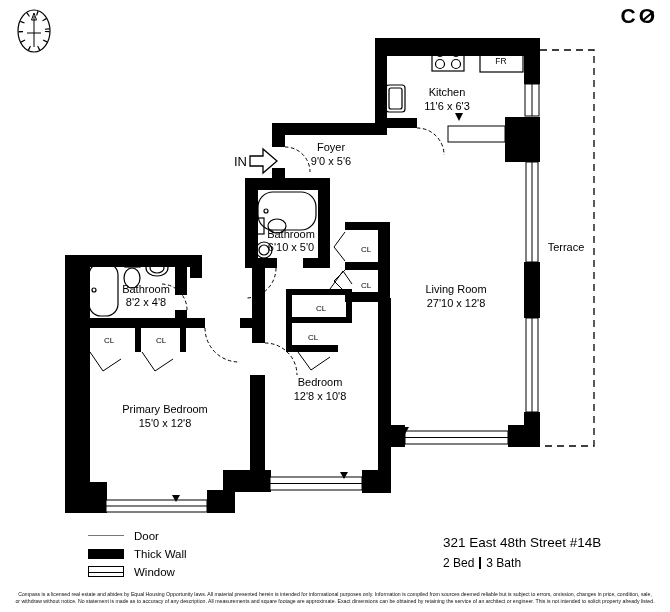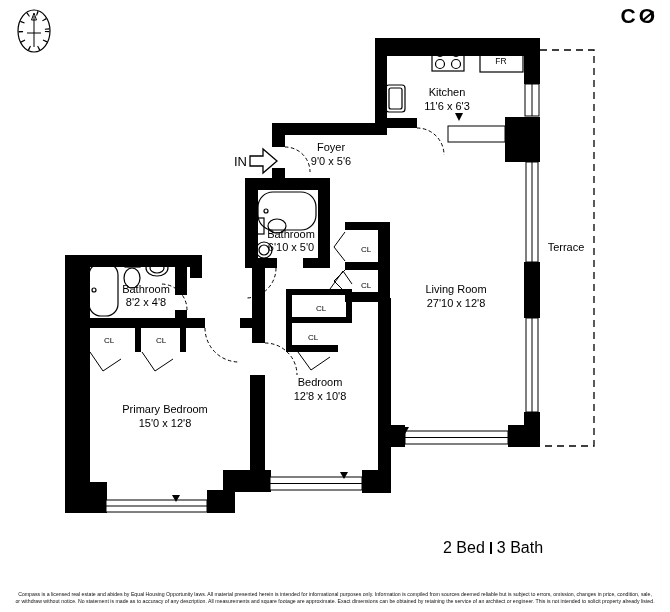--- a/index.html
+++ b/index.html
@@ -28,21 +28,21 @@
   .legend-swatch{width:36px;margin-right:10px;flex:0 0 36px;}
   .swatch-door{height:0;border-top:1.5px solid #777;}
   .swatch-wall{height:10px;background:#000;}
   .swatch-window{height:11px;background:#fff;border:1.4px solid #000;position:relative;box-sizing:border-box;}
   .swatch-window::after{content:"";position:absolute;left:0;right:0;top:50%;height:1px;background:#000;}
   .legend-label{font-size:11.5px;}
 
   
   #address{position:absolute;left:443px;top:534px;}
   .addr-line{font-size:13.5px;line-height:17px;}
-  #bedbath{margin-top:5px;font-size:16px;display:flex;align-items:center;}
+  #bedbath{margin-top:5px;font-size:12px;display:flex;align-items:center;}
   .bb-divider{display:inline-block;width:2px;height:12px;background:#000;margin:0 5px;}
 
   
   #disclaimer{position:absolute;left:4px;right:4px;top:591px;text-align:center;
         font-size:5.2px;line-height:6.6px;color:#111;}
 </style>
 </head>
 <body>
 
 <div id="page">
@@ -228,22 +228,37 @@
 
       <text class="cl-label" x="366" y="252">CL</text>
       <text class="cl-label" x="366" y="288">CL</text>
       <text class="cl-label" x="321" y="311">CL</text>
       <text class="cl-label" x="313" y="340">CL</text>
       <text class="cl-label" x="109" y="343">CL</text>
       <text class="cl-label" x="161" y="343">CL</text>
     </g>
   </svg>
 
+  <div id="legend">
+    <div class="legend-row">
+      <div class="legend-swatch swatch-door"></div>
+      <div class="legend-label">Door</div>
+    </div>
+    <div class="legend-row">
+      <div class="legend-swatch swatch-wall"></div>
+      <div class="legend-label">Thick Wall</div>
+    </div>
+    <div class="legend-row">
+      <div class="legend-swatch swatch-window"></div>
+      <div class="legend-label">Window</div>
+    </div>
+  </div>
 
   <div id="address">
+    <div class="addr-line">321 East 48th Street #14B</div>
     <div id="bedbath">
       <span>2 Bed</span>
       <span class="bb-divider"></span>
       <span>3 Bath</span>
     </div>
   </div>
 
   <div id="disclaimer">
     <div>Compass is a licensed real estate and abides by Equal Housing Opportunity laws. All material presented herein is intended for informational purposes only. Information is compiled from sources deemed reliable but is subject to errors, omission, changes in price, condition, sale,</div>
     <div>or withdraw without notice. No statement is made as to accuracy of any description. All measurements and square footage are approximate. Exact dimensions can be obtained by retaining the service of an architect or engineer. This is not intended to solicit property already listed.</div>

